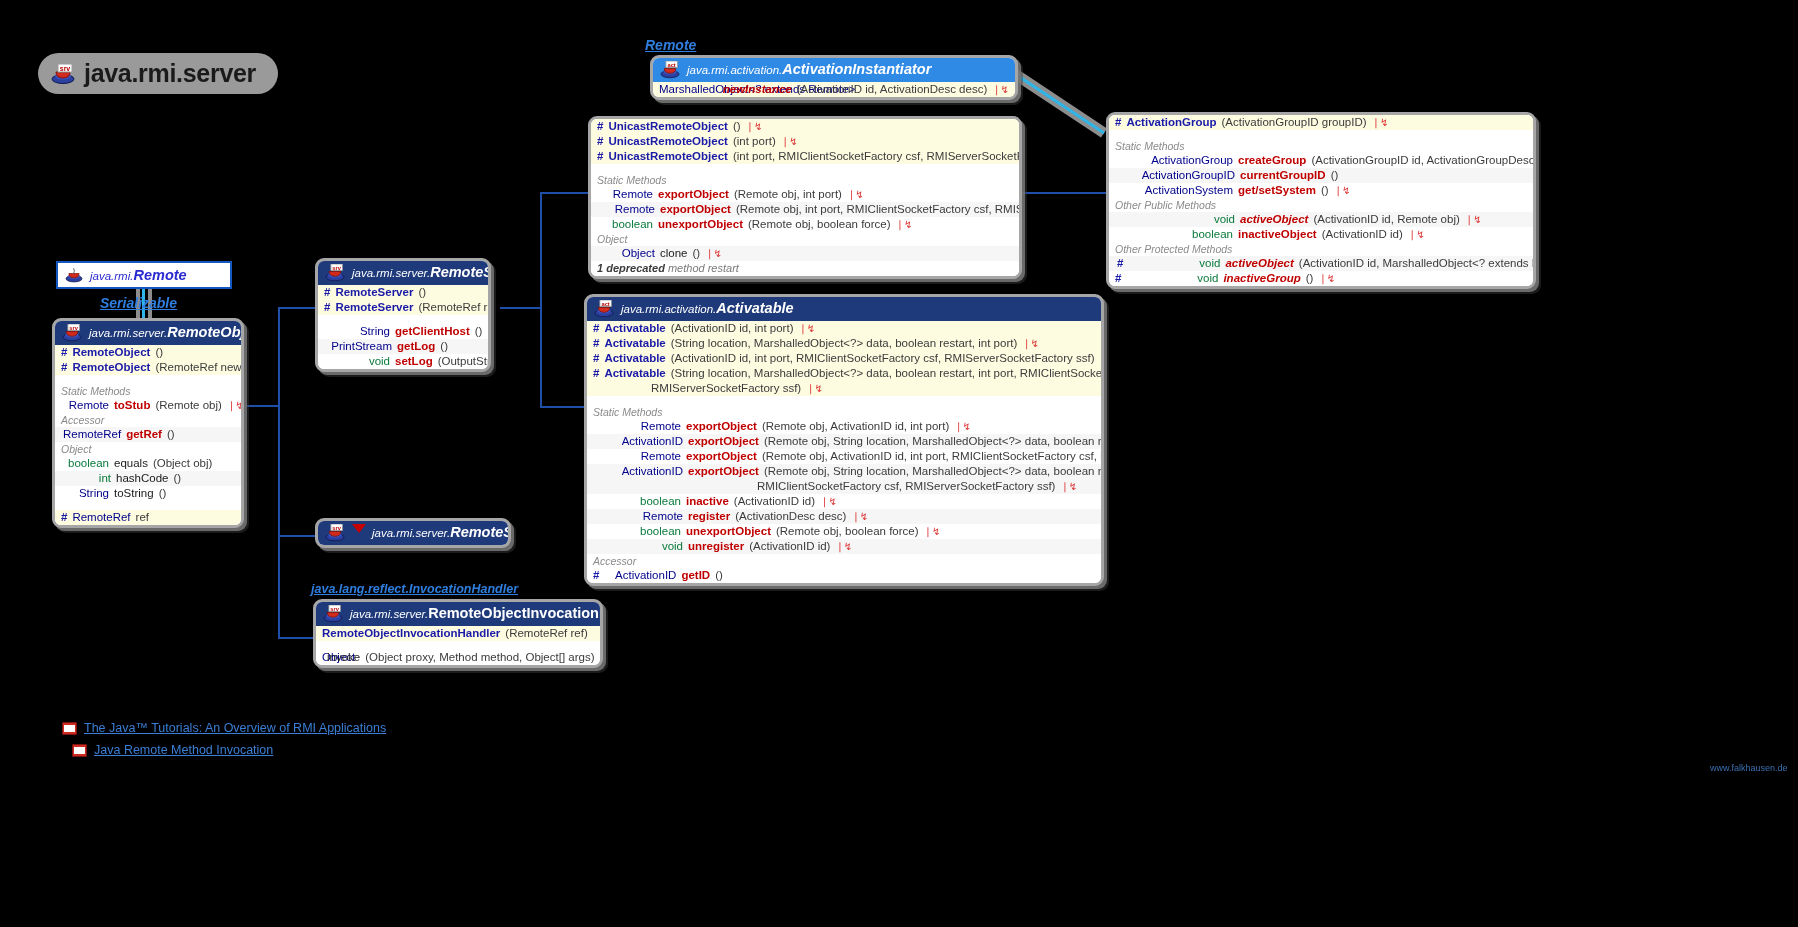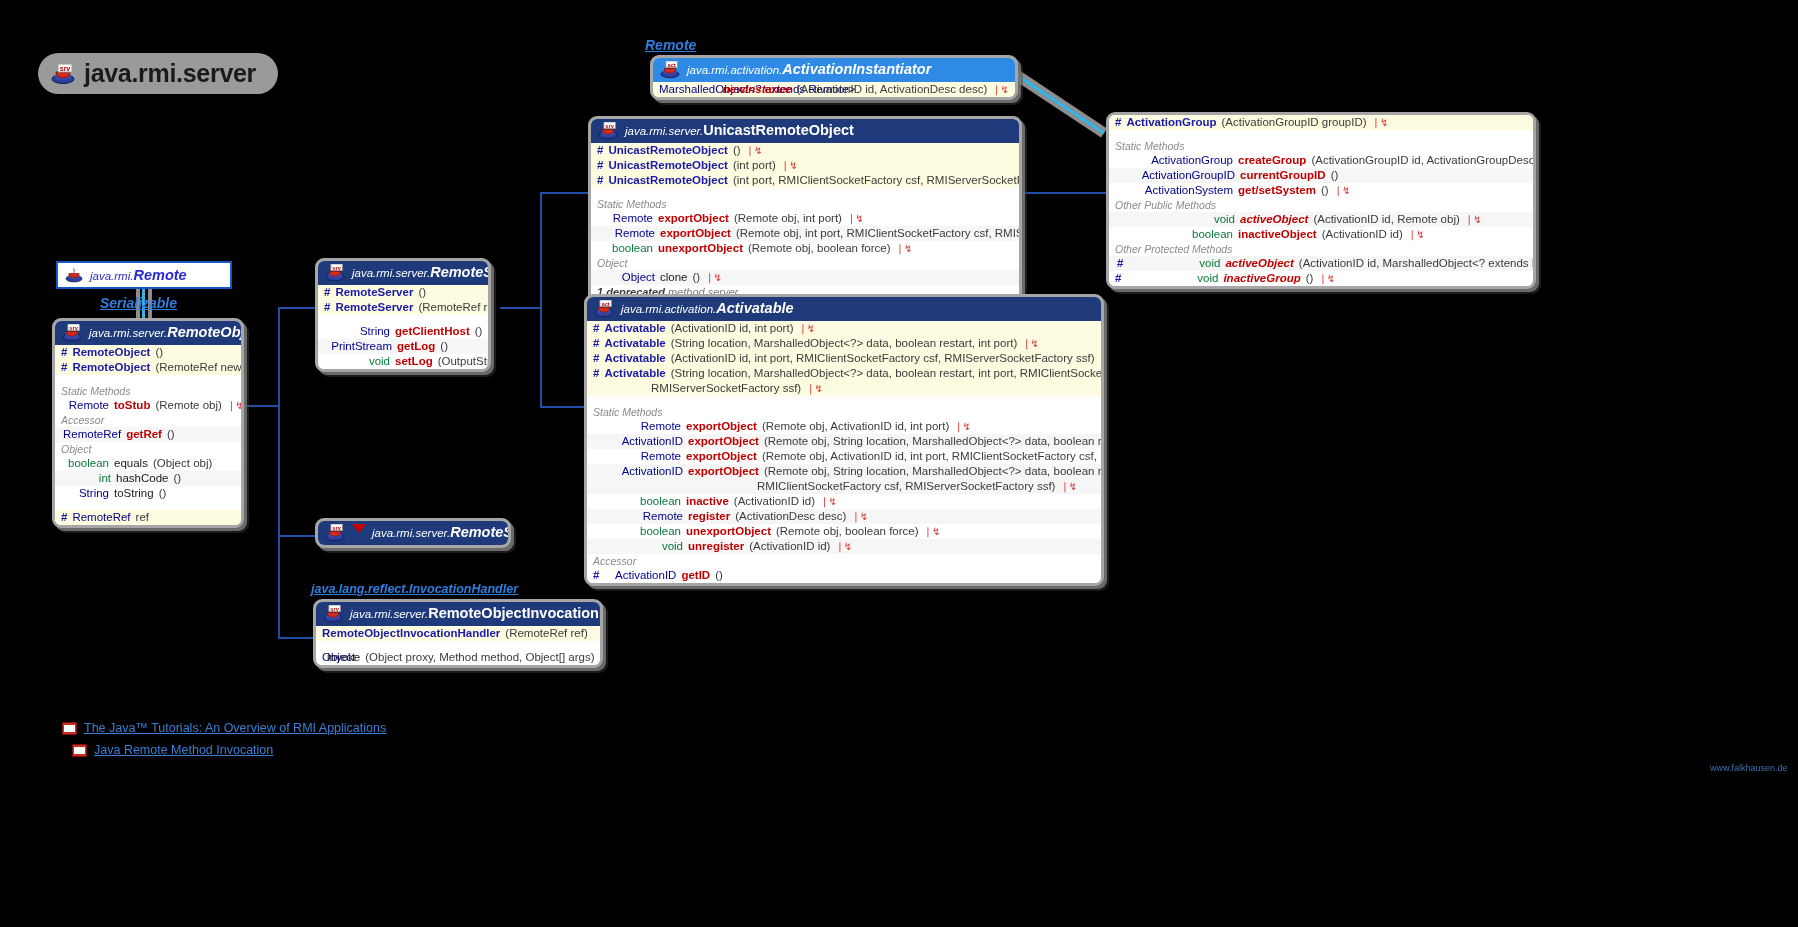--- a/index.html
+++ b/index.html
@@ -154,34 +154,20 @@
       <div class="row ctor">
         <span class="rt">MarshalledObject&lt;? extends Remote&gt;</span>
         <span class="nm italic">newInstance</span>
         <span class="args">(ActivationID id, ActivationDesc desc)</span>
         <span class="thr">❘↯</span>
       </div>
     </div>
   </div>
 
   <div class="node" style="left:588px;top:116px;width:428px;">
-    <div class="hdr">
-      <span class="cup">
-        <svg width="22" height="18" viewBox="0 0 26 22">
-          <ellipse cx="13" cy="16" rx="11" ry="4.5" fill="#2b3f9e" stroke="#101a52"></ellipse>
-          <ellipse cx="13" cy="13" rx="8" ry="3.5" fill="#3b54c8"></ellipse>
-          <path d="M6 9 q0 6 7 6 q7 0 7-6 z" fill="#d12b1e" stroke="#7d1208"></path>
-          <rect x="8" y="0" width="14" height="8" fill="#fff" stroke="#999"></rect>
-          <text x="15" y="7" font-size="7" fill="#b00" font-family="'Liberation Sans',sans-serif" font-weight="bold" text-anchor="middle">srv</text>
-        </svg>
-      </span>
-      <span class="ttl">
-        <span class="pkgpart">java.rmi.server.</span><span class="clsname">UnicastRemoteObject</span>
-      </span>
-    </div>
     <div class="rows">
       <div class="row ctor">
         <span class="mod">#</span>
         <span class="nm blue">UnicastRemoteObject</span>
         <span class="args">()</span>
         <span class="thr">❘↯</span>
       </div>
       <div class="row ctor">
         <span class="mod">#</span>
         <span class="nm blue">UnicastRemoteObject</span>
@@ -214,21 +200,21 @@
         <span class="args">(Remote obj, boolean force)</span>
         <span class="thr">❘↯</span>
       </div>
       <div class="sect">Object</div>
       <div class="row alt">
         <span class="rt" style="min-width:56px;">Object</span>
         <span class="nm" style="color:#1a1a1a;font-weight:normal;">clone</span>
         <span class="args">()</span>
         <span class="thr">❘↯</span>
       </div>
-      <div class="deprec"><b>1 deprecated</b> <span>method server</span></div>
+      <div class="deprec"><b>1 deprecated</b> <span>method restart</span></div>
     </div>
   </div>
 
   <div class="node" style="left:1106px;top:112px;width:424px;">
     <div class="rows">
       <div class="row ctor">
         <span class="mod">#</span>
         <span class="nm blue">ActivationGroup</span>
         <span class="args">(ActivationGroupID groupID)</span>
         <span class="thr">❘↯</span>

